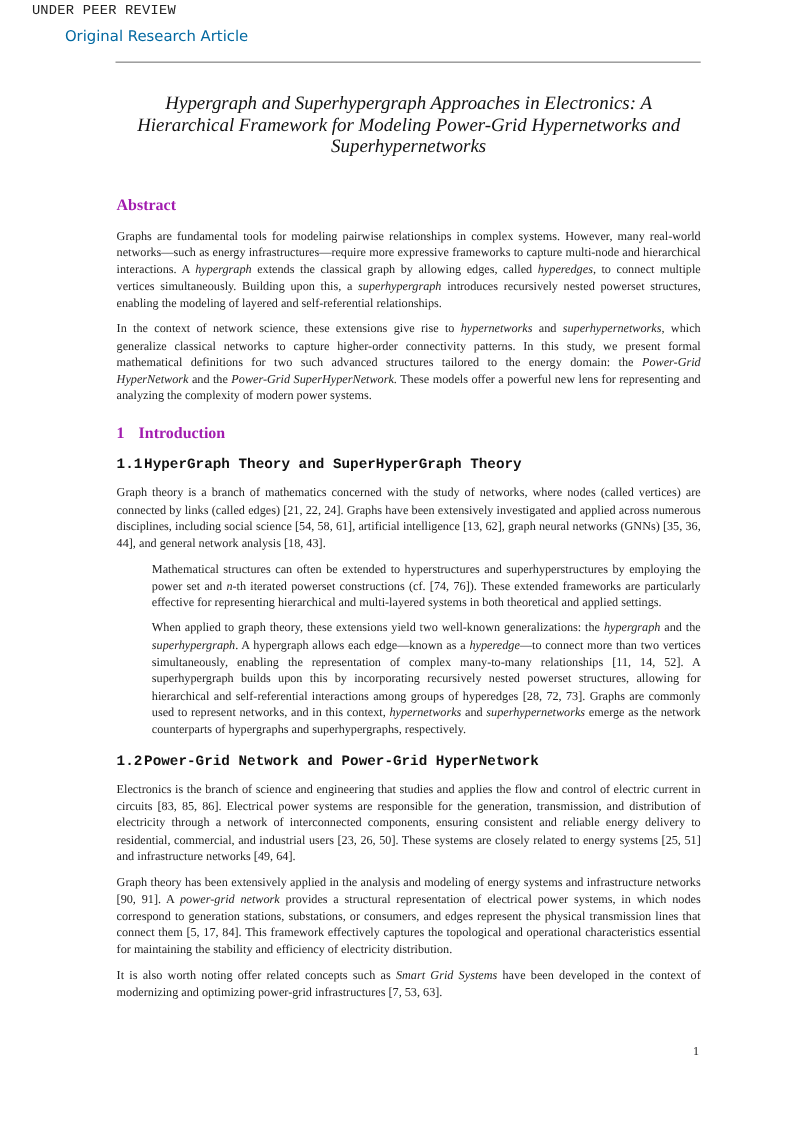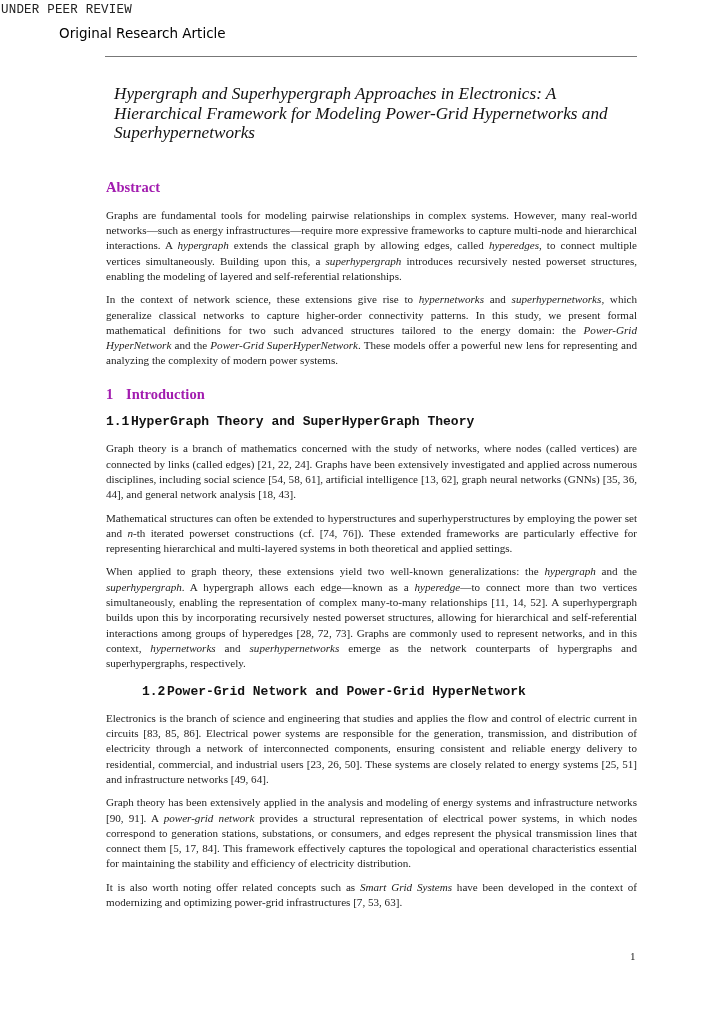--- a/index.html
+++ b/index.html
@@ -1,48 +1,48 @@
 <!DOCTYPE html>
 <html><head>
 <meta charset="utf-8">
 <style>
   html, body { margin: 0; padding: 0; background: #ffffff; }
   body { width: 724px; height: 1024px; position: relative; overflow: hidden; color: #1a1a1a; }
   .review-stamp {
     position: absolute; left: 1px; top: 3px;
-    font-family: "Liberation Mono", monospace; font-size: 12.5px; letter-spacing: 0.2px; color: #222;
+    font-family: "Liberation Mono", monospace; font-size: 12.5px; letter-spacing: 0.2px; color: #222; padding-left: 28px;
   }
   .article-type {
     position: absolute; left: 59px; top: 25px;
-    font-family: "DejaVu Sans", sans-serif; font-size: 13.5px; color: #000000;
+    font-family: "DejaVu Sans", sans-serif; font-size: 13.5px; color: #0369a1;
   }
   .top-rule {
     position: absolute; left: 105px; top: 56px; width: 532px; height: 0;
     border-top: 1px solid #777;
   }
   .content {
     position: absolute; left: 106px; top: 80px; width: 531px;
     font-family: "Liberation Serif", serif; font-size: 11.1px; line-height: 15.3px; color: #222;
   }
   .title {
-    font-style: italic; font-size: 17.2px; line-height: 19.5px; color: #111;
+    font-style: italic; font-size: 17.2px; line-height: 19.5px; text-align: center; color: #111;
     margin: 0 8px; padding-top: 4px;
   }
   h2 { font-family: "Liberation Serif", serif; font-weight: bold; font-size: 14.5px; margin: 0; color: #a21caf; }
   h3 { font-family: Liberation Mono, monospace; font-weight: bold; font-size: 13px; margin: 0; color: #111; }
   .abstract-heading { margin-top: 37px; }
   p { margin: 0; text-align: justify; }
   .abs-p1 { margin-top: 13px; }
   .abs-p2 { margin-top: 8px; }
   .keywords { margin-top: 8px; }
   .intro-heading { margin-top: 18px; }
   .sec11-heading { margin-top: 12px; }
   .sec11-p1 { margin-top: 12px; }
-  .gap { margin-top: 8px; }
-  .sec12-heading { margin-top: 12px; margin-left: 36px; }
+  .gap { margin-top: 8px; margin-left: 32px; }
+  .sec12-heading { margin-top: 12px; }
   .sec12-p1 { margin-top: 12px; }
   .sec12-p2 { margin-top: 8px; }
   .sec12-p3 { margin-top: 8px; }
   .num { display: inline-block; width: 20px; }
   .num3 { display: inline-block; width: 25px; }
   .page-number {
     position: absolute; left: 630px; top: 950px;
     font-family: "Liberation Serif", serif; font-size: 11px; color: #222;
   }
   em { font-style: italic; }

